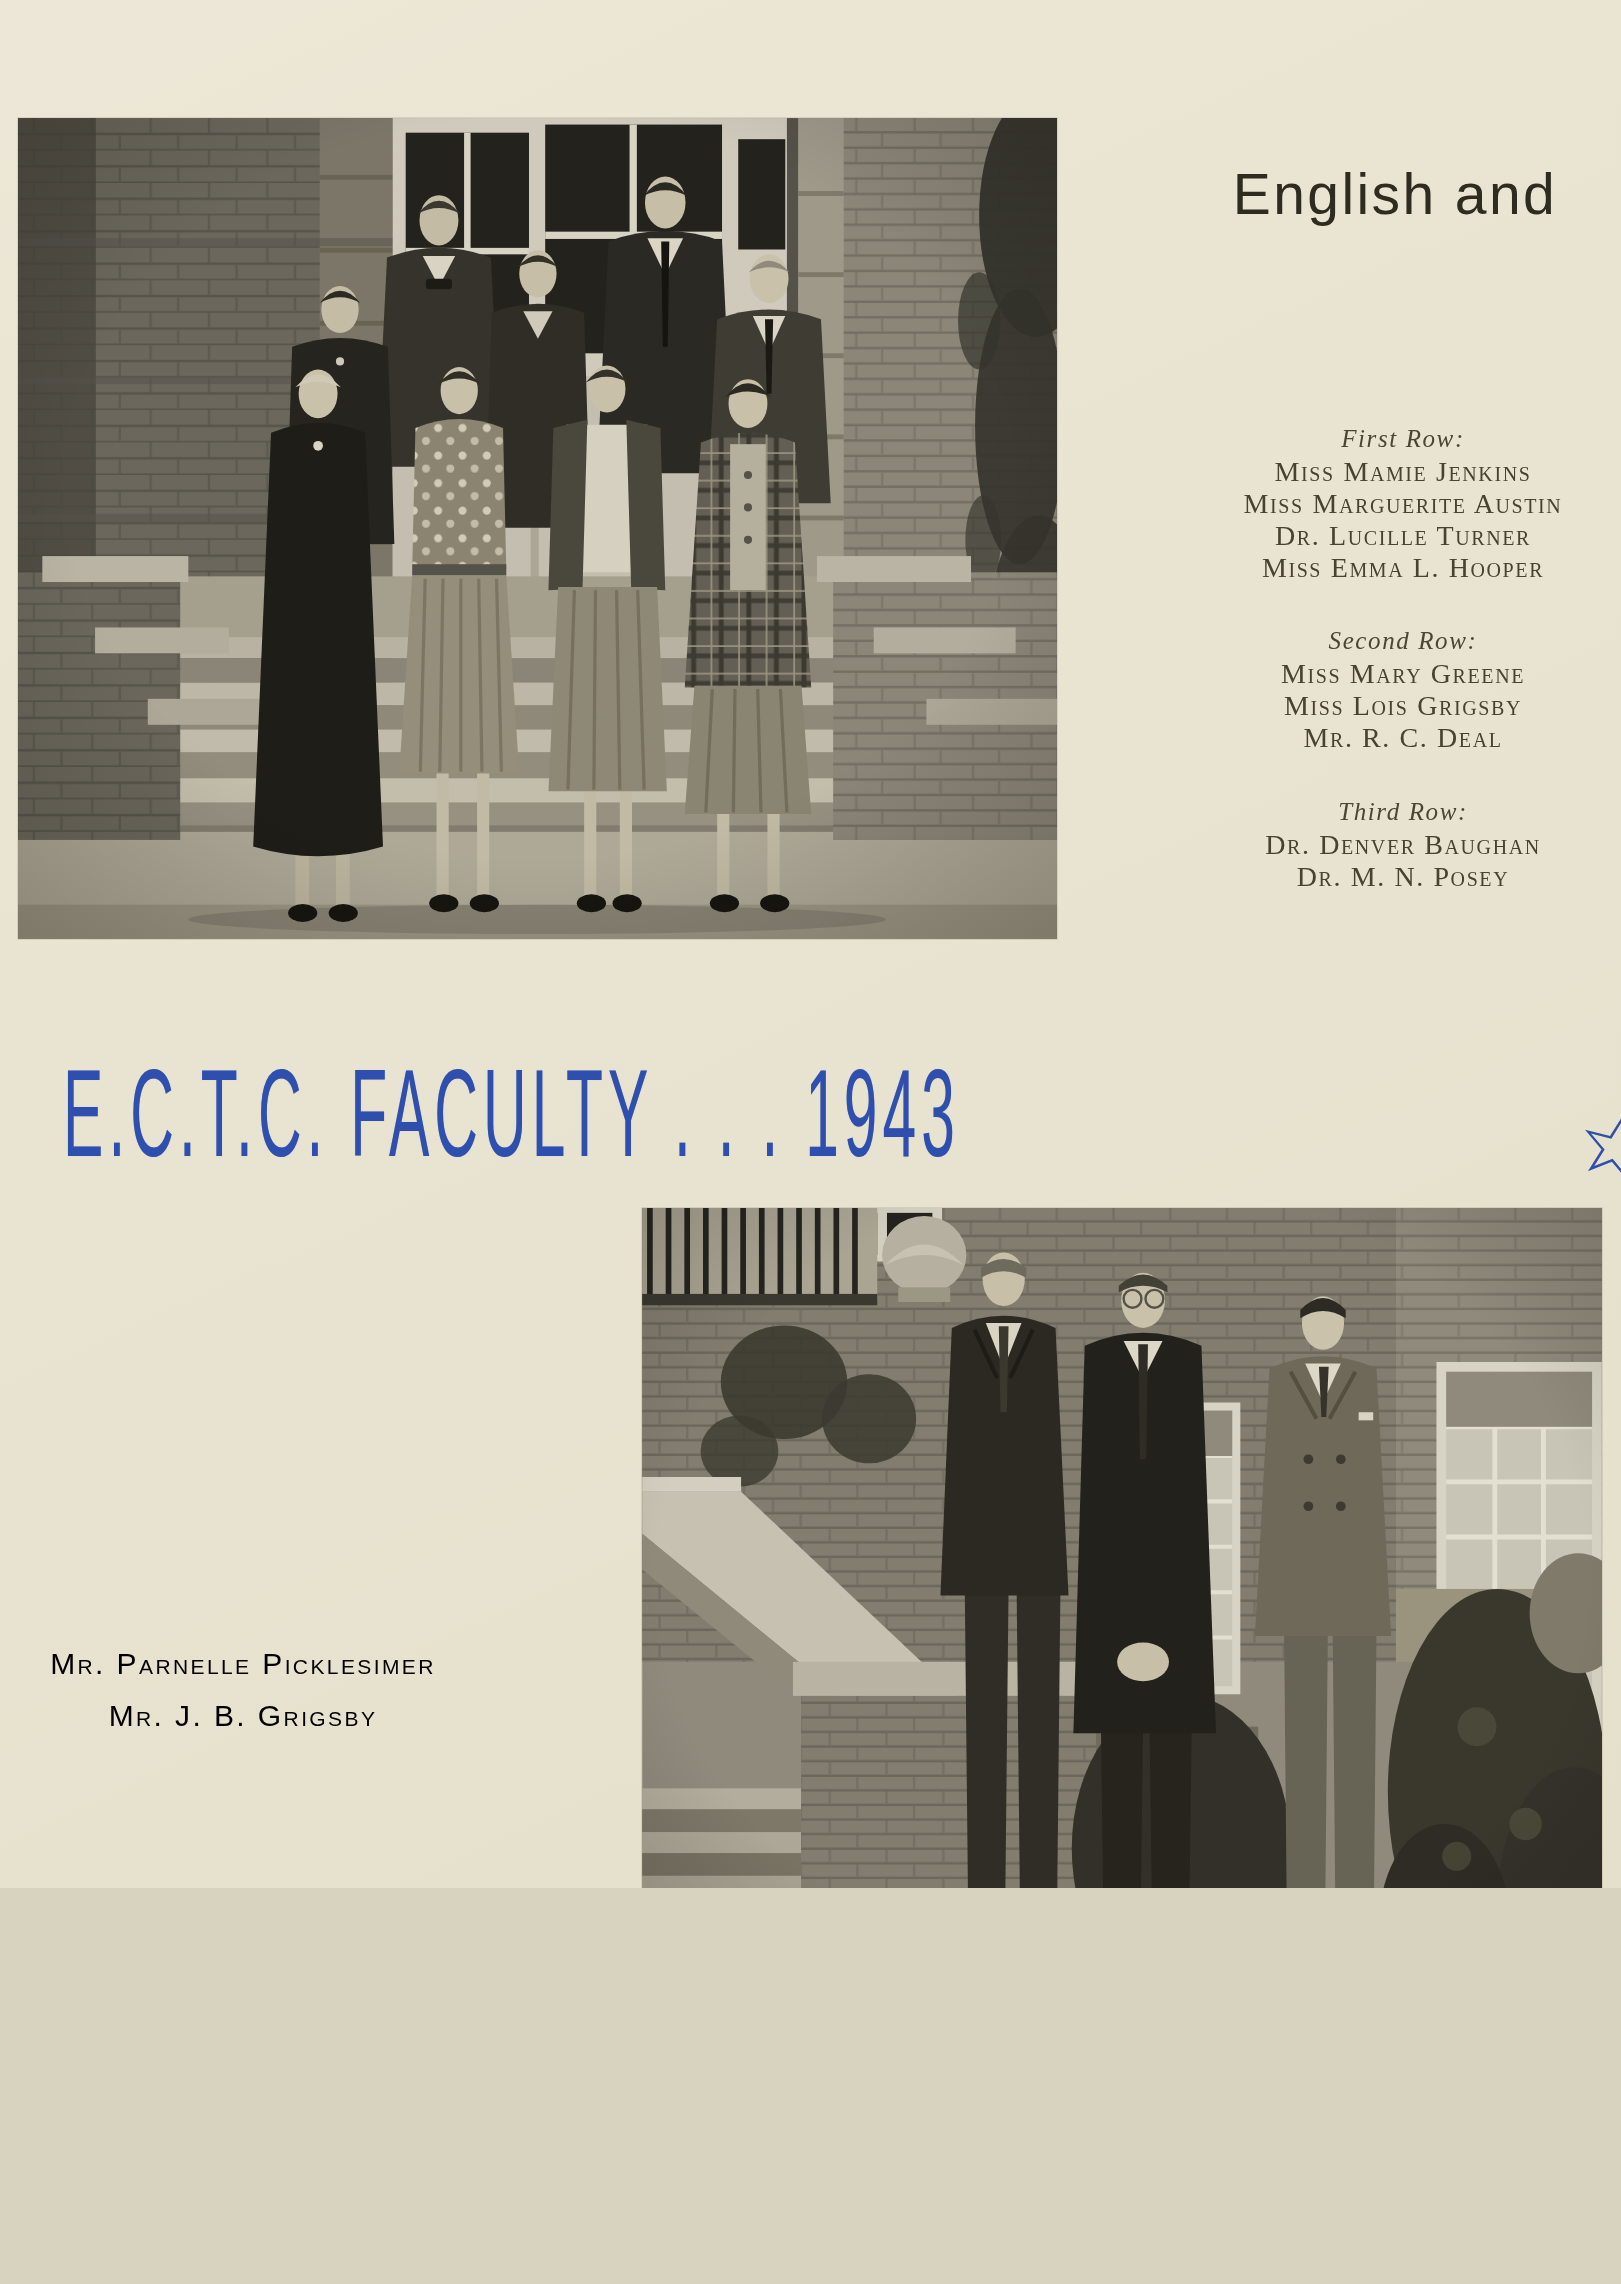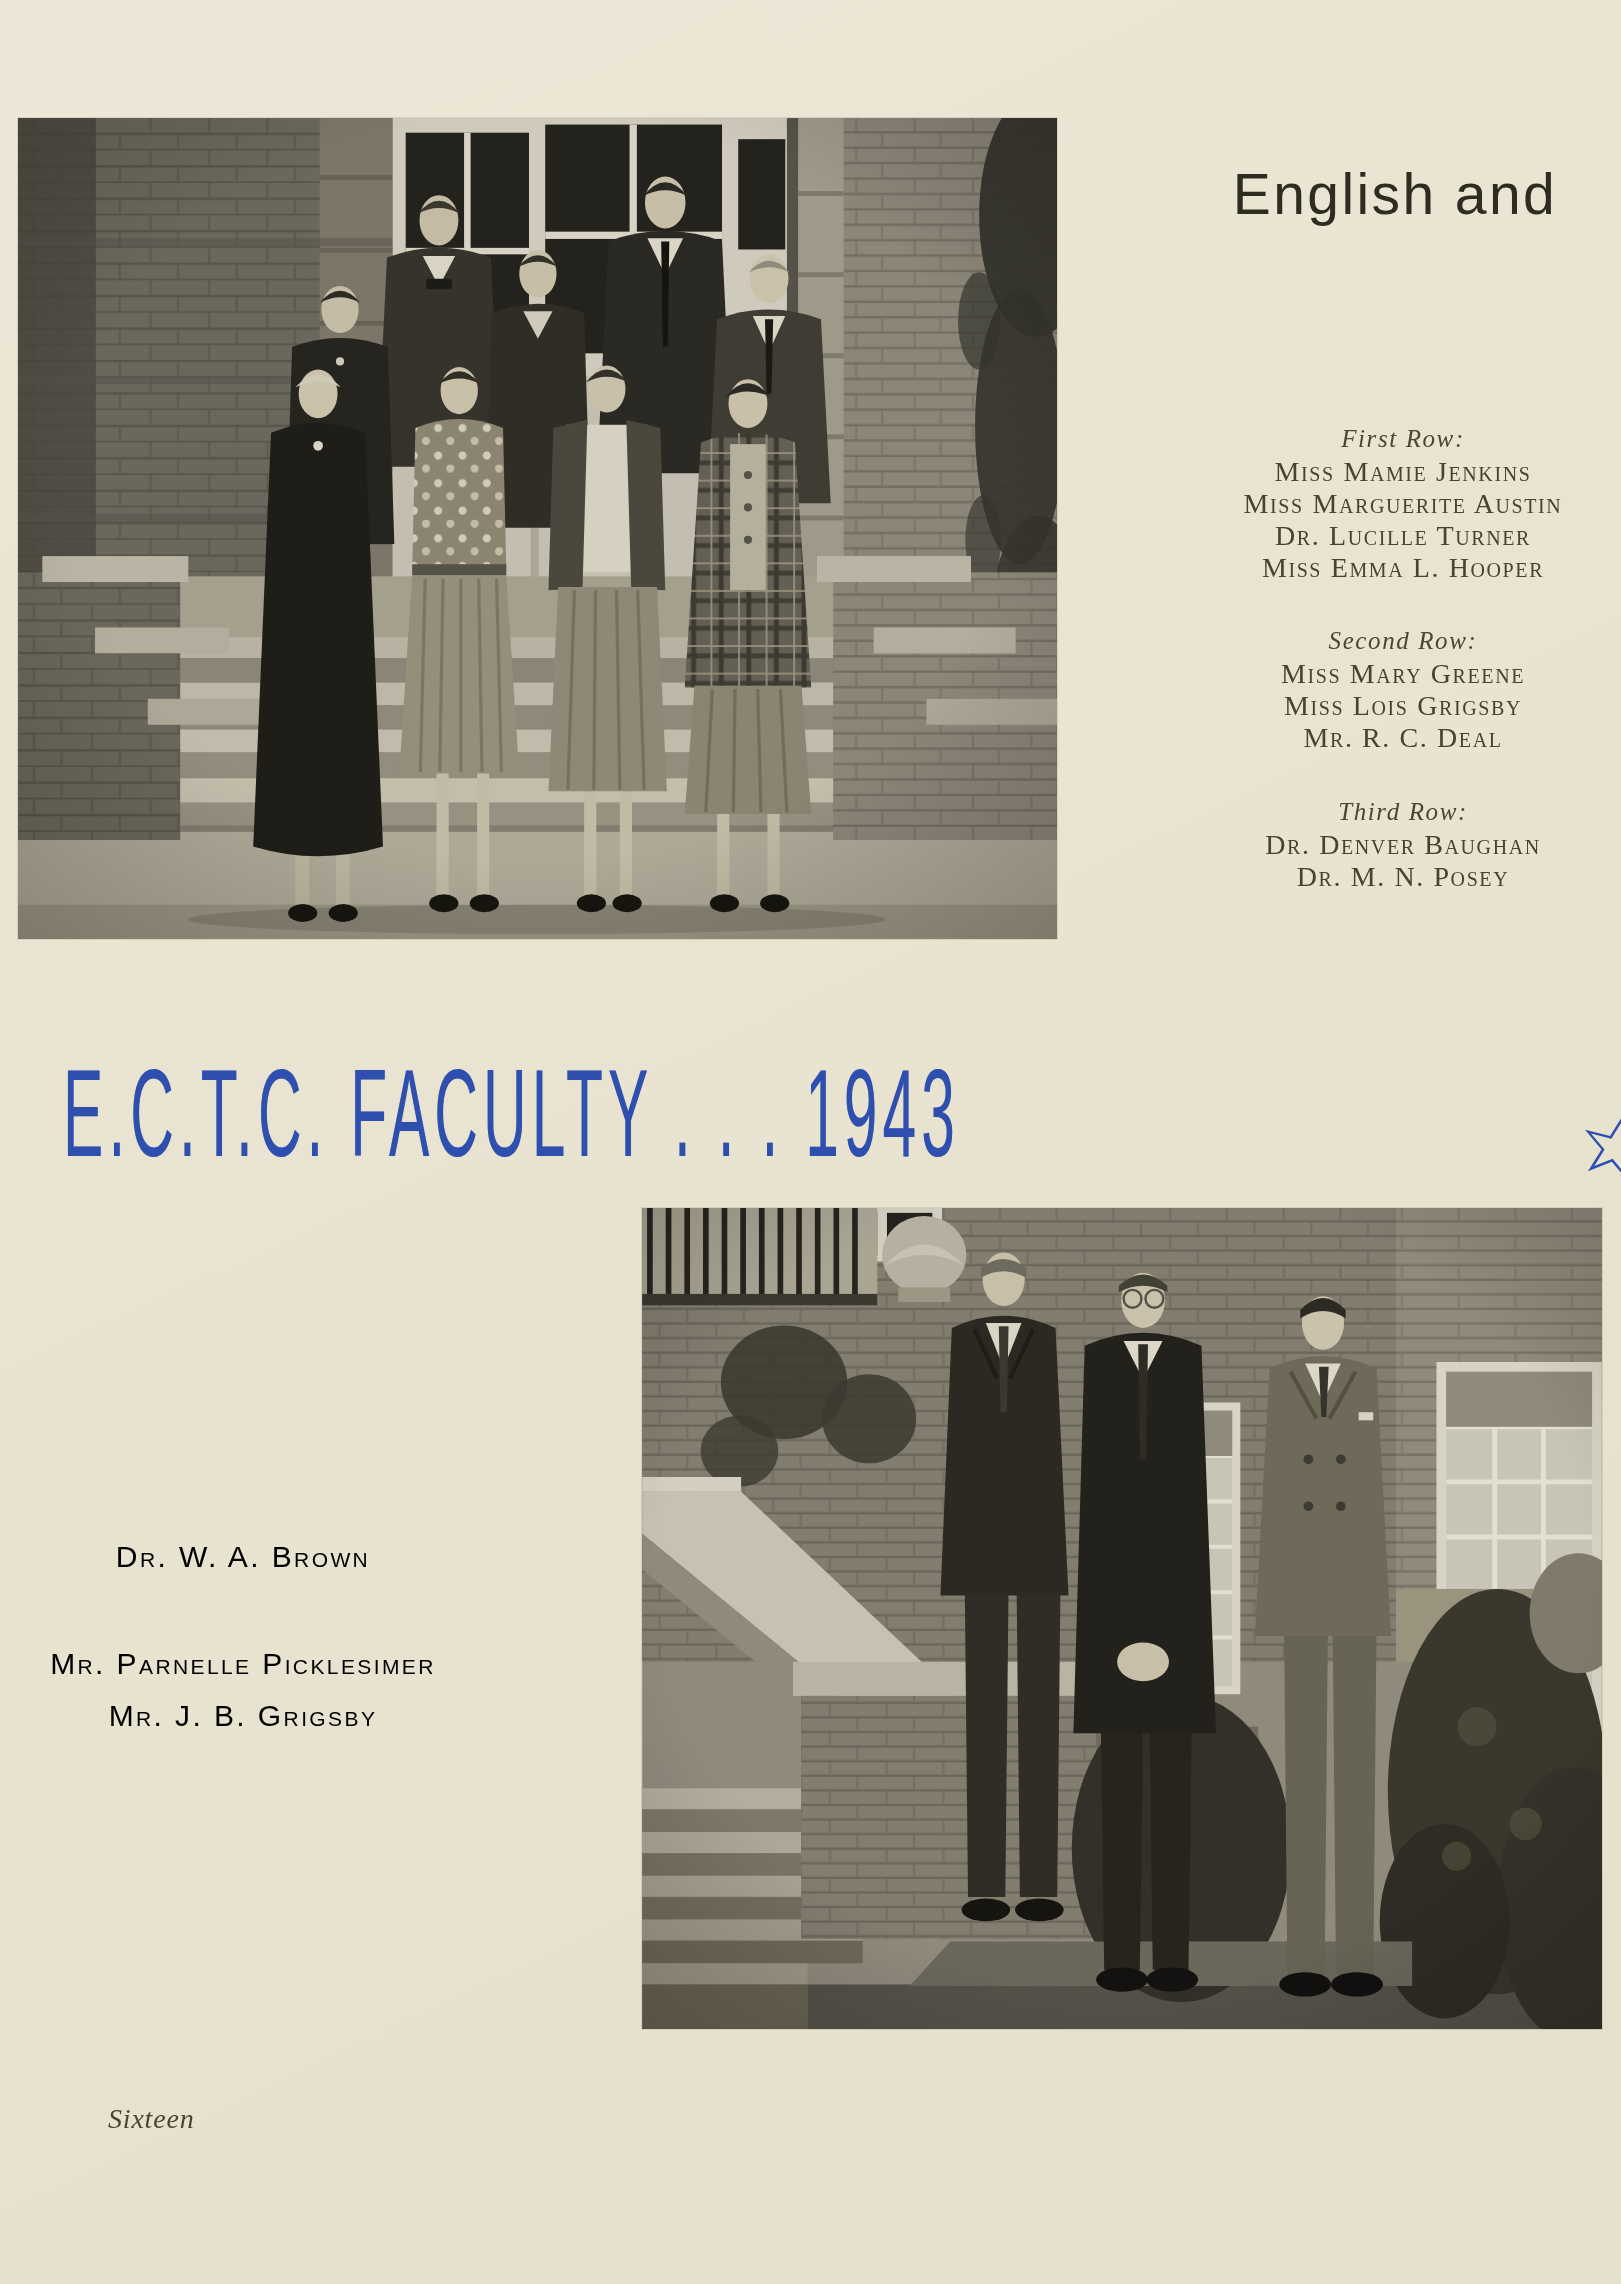--- a/index.html
+++ b/index.html
@@ -3,21 +3,21 @@
 <meta charset="utf-8">
 <style>
   html,body{margin:0;padding:0;}
   body{
     background:#d8d3bf;
     font-family:"Liberation Sans", sans-serif;
   }
   .page{
     position:relative;
     width:1622px;
-    height:2284px;
+    height:1888px;
     margin:0 auto;
     background:linear-gradient(155deg,#ece7d6 0%,#e9e4d1 45%,#e5e0cb 100%);
     overflow:hidden;
   }
   .photo{
     position:absolute;
     overflow:hidden;
     box-shadow:0 0 0 0.8px rgba(60,55,40,0.15);
   }
   .photo svg{display:block;}
@@ -340,21 +340,20 @@
 
   <div class="roster roster-row-3">
     <div class="row-label">Third Row:</div>
     <div class="name-line">Dr. Denver Baughan</div>
     <div class="name-line">Dr. M. N. Posey</div>
   </div>
 
   <div class="main-title">E.C.T.C. FACULTY . . . 1943</div>
   <div class="star">☆</div>
 
-  <div class="geo-name geo-name-1">Dr. W. A. Brown</div>
   <div class="geo-name geo-name-2">Mr. Parnelle Picklesimer</div>
   <div class="geo-name geo-name-3">Mr. J. B. Grigsby</div>
 
   <div class="photo photo-bottom">
     <svg width="960" height="821" viewBox="0 0 1184 1013" xmlns="http://www.w3.org/2000/svg">
       <defs>
         <pattern id="brickB" width="70" height="36" patternUnits="userSpaceOnUse">
           <rect width="70" height="36" fill="#827d6f"></rect>
           <rect y="15" width="70" height="3" fill="#6b675b"></rect>
           <rect y="33" width="70" height="3" fill="#6b675b"></rect>

